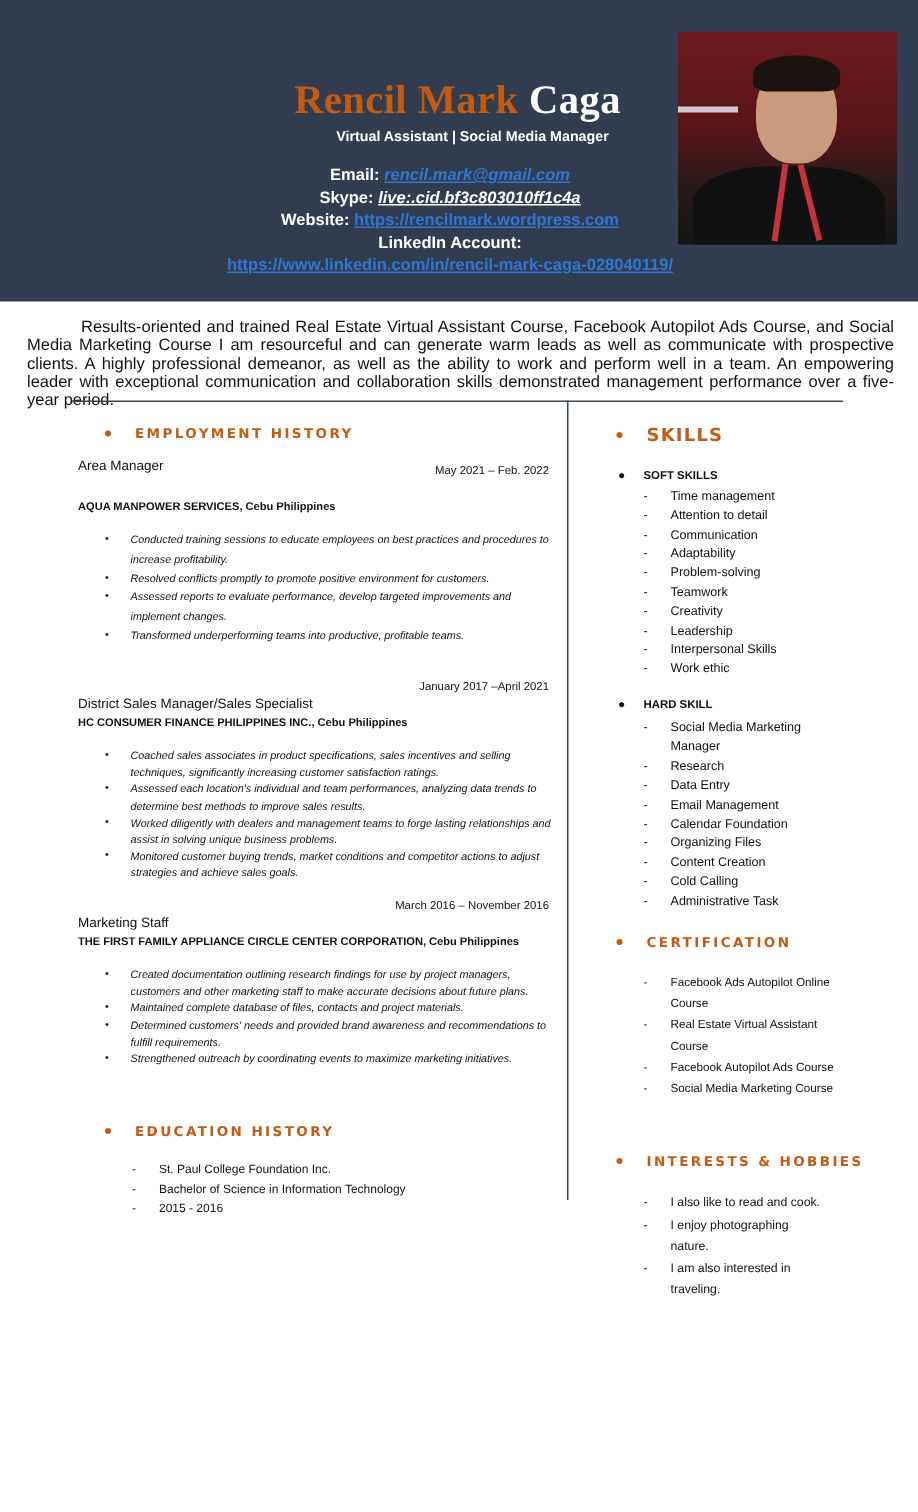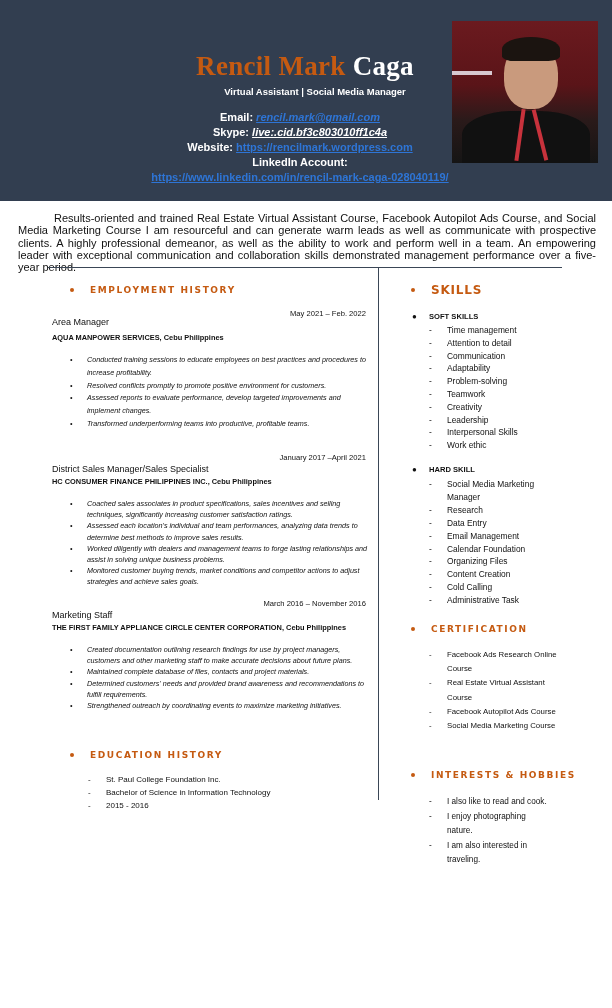--- a/index.html
+++ b/index.html
@@ -129,21 +129,21 @@
 <p class="summary">Results-oriented and trained Real Estate Virtual Assistant Course, Facebook Autopilot Ads Course, and Social Media Marketing Course I am resourceful and can generate warm leads as well as communicate with prospective clients. A highly professional demeanor, as well as the ability to work and perform well in a team. An empowering leader with exceptional communication and collaboration skills demonstrated management performance over a five-year period.</p>
 
 <div class="hline"></div>
 <div class="vline"></div>
 
 <div class="sec-title" style="left:70px; top:285px;">
   <span class="dot"></span><span>EMPLOYMENT HISTORY</span>
 </div>
 
 <div class="job-date" style="top:309px;">May 2021 – Feb. 2022</div>
-<div class="job-title" style="top:317px;">Area Manager</div>
+<div class="job-title" style="top:305px;">Area Manager</div>
 <div class="job-co" style="top:333px;">AQUA MANPOWER SERVICES, Cebu Philippines</div>
 <ul class="bullets" style="top:354px; line-height:12.8px;">
   <li style="margin-bottom:0;">Conducted training sessions to educate employees on best practices and procedures to increase profitability.</li>
   <li style="margin-top:0;">Resolved conflicts promptly to promote positive environment for customers.</li>
   <li>Assessed reports to evaluate performance, develop targeted improvements and implement changes.</li>
   <li>Transformed underperforming teams into productive, profitable teams.</li>
 </ul>
 
 <div class="job-date" style="top:453px;">January 2017 –April 2021</div>
 <div class="job-title" style="top:464px;">District Sales Manager/Sales Specialist</div>
@@ -206,21 +206,21 @@
   <li><span class="dash">-</span><span>Organizing Files</span></li>
   <li><span class="dash">-</span><span>Content Creation</span></li>
   <li><span class="dash">-</span><span>Cold Calling</span></li>
   <li><span class="dash">-</span><span>Administrative Task</span></li>
 </ul>
 
 <div class="sec-title" style="left:411px; top:624px;">
   <span class="dot"></span><span>CERTIFICATION</span>
 </div>
 <ul class="dash-list" style="left:447px; top:648px; font-size:7.8px; line-height:14.2px; width:125px;">
-  <li><span class="dash">-</span><span>Facebook Ads Research Online Course</span></li>
+  <li><span class="dash">-</span><span>Facebook Ads Autopilot Online Course</span></li>
   <li><span class="dash">-</span><span>Real Estate Virtual Assistant Course</span></li>
   <li><span class="dash">-</span><span>Facebook Autopilot Ads Course</span></li>
   <li><span class="dash">-</span><span>Social Media Marketing Course</span></li>
 </ul>
 
 <div class="sec-title" style="left:411px; top:770px;">
   <span class="dot"></span><span>INTERESTS &amp; HOBBIES</span>
 </div>
 <ul class="dash-list" style="left:447px; top:795px; font-size:8.2px; line-height:14.6px; width:105px;">
   <li><span class="dash">-</span><span>I also like to read and cook.</span></li>

